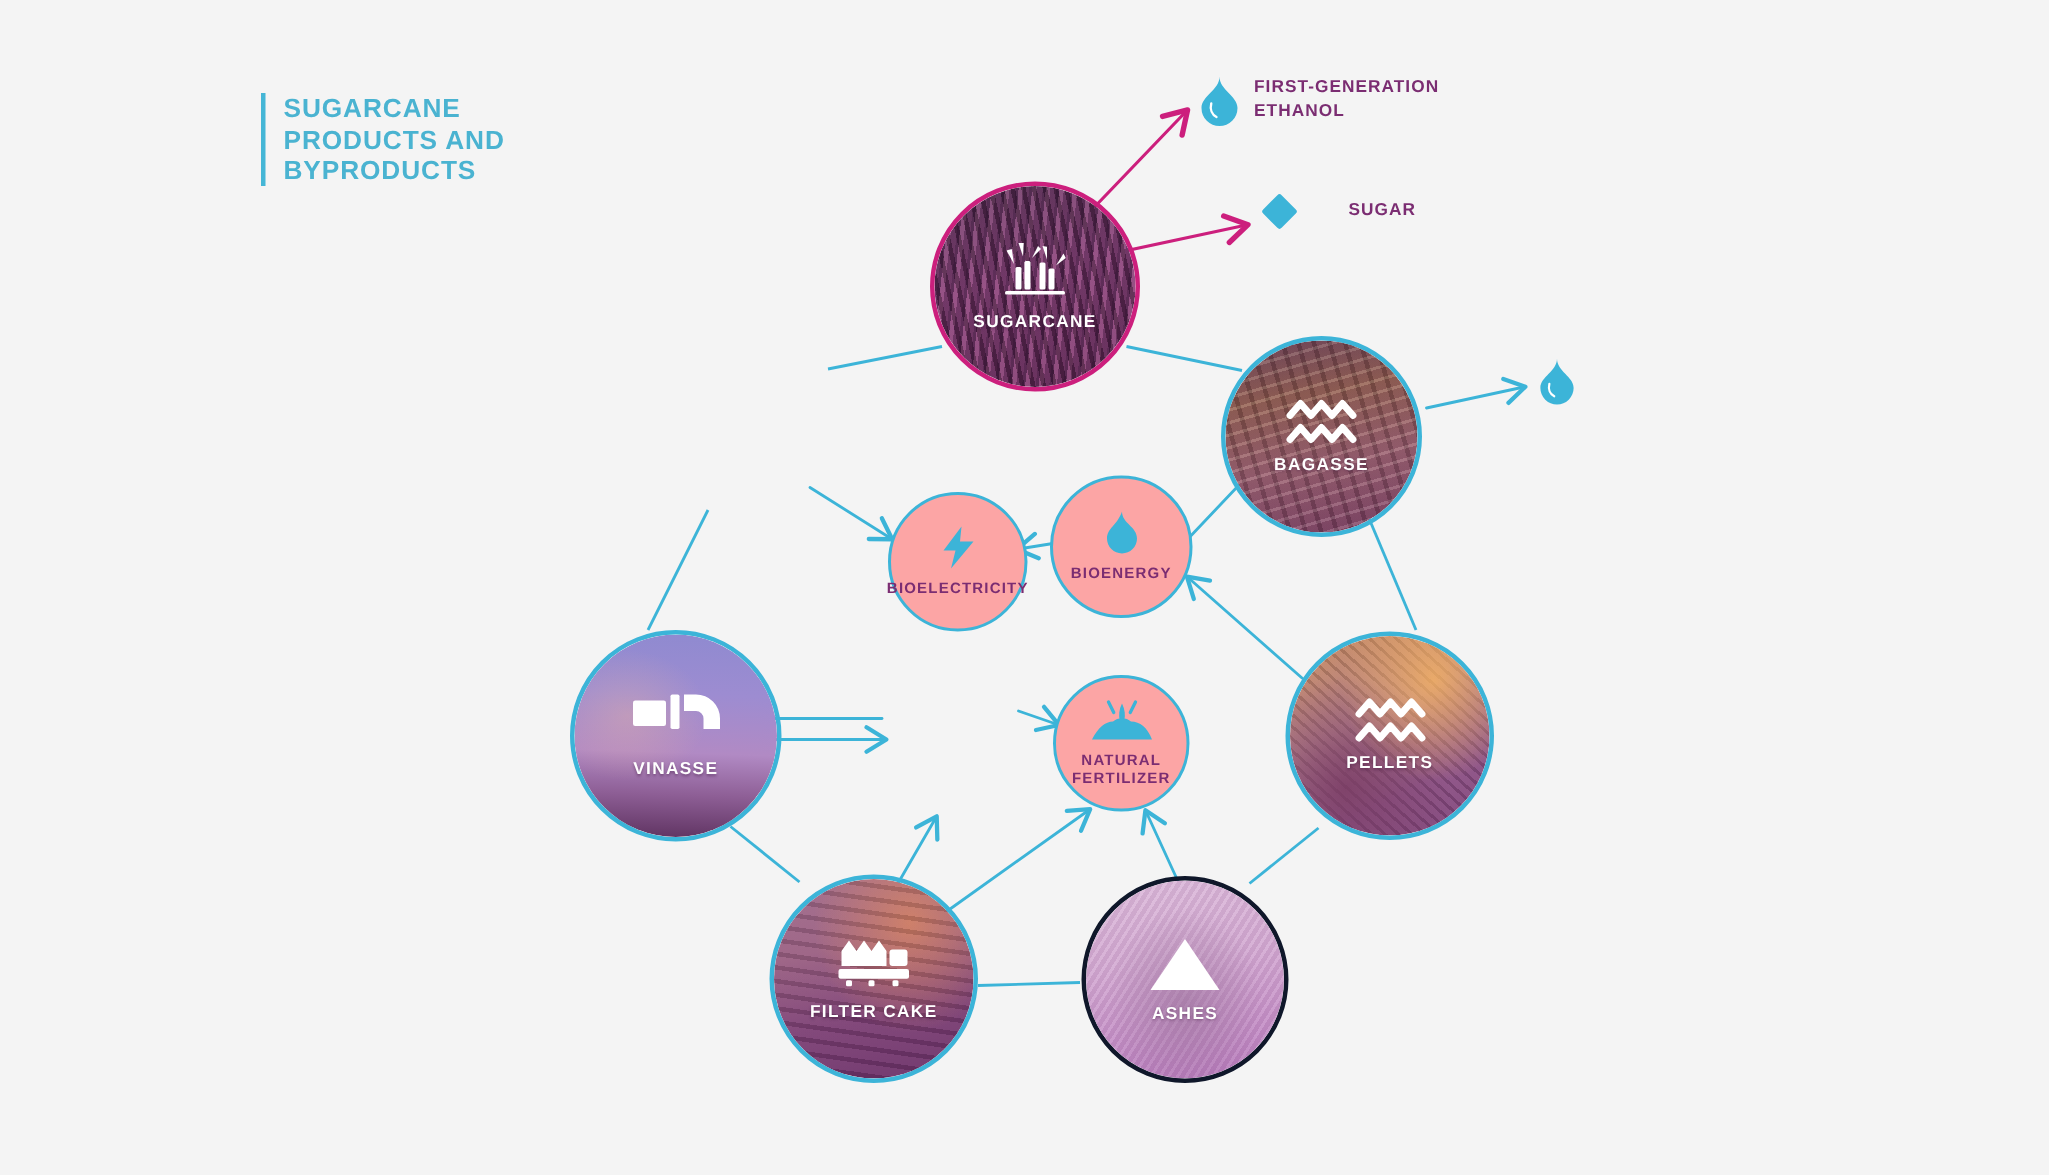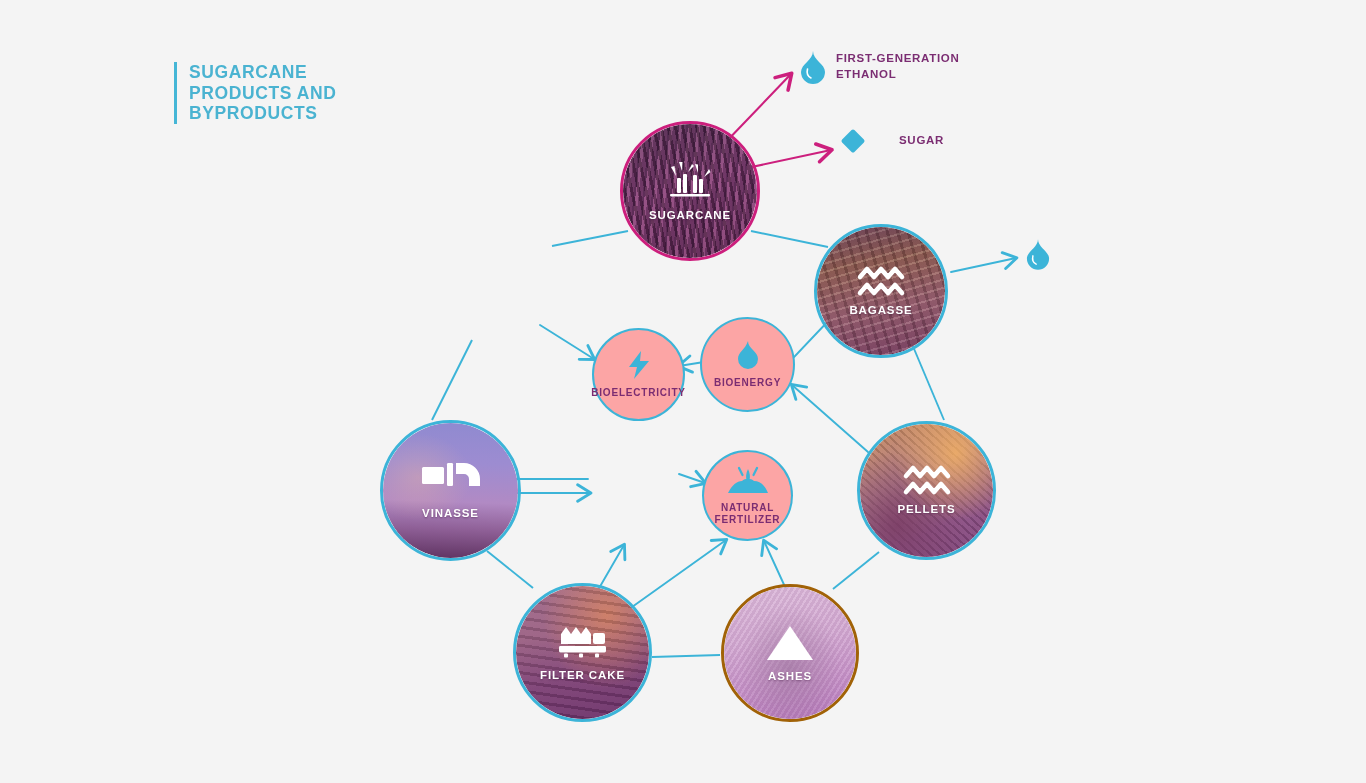--- a/index.html
+++ b/index.html
@@ -324,21 +324,21 @@
           <g stroke="#ffffff" stroke-width="4.6" fill="none" stroke-linecap="round" stroke-linejoin="round">
             <polyline points="5,12 12,4 19,12 26,4 33,12 40,4 47,12"></polyline>
             <polyline points="5,28 12,20 19,28 26,20 33,28 40,20 47,28"></polyline>
           </g>
         </svg>
       </span>
       <span class="cap">PELLETS</span>
     </div>
   </div>
 
-  <div class="node" style="left:721px; top:584px; width:138px; height:138px; border:3px solid #a16207;">
+  <div class="node" style="left:721px; top:584px; width:138px; height:138px; border:3px solid #0f172a;">
     <div class="ph tex-ashes"></div>
     <div class="inner">
       <span class="ico">
         <svg width="52" height="40" viewBox="0 0 52 40" xmlns="http://www.w3.org/2000/svg">
           <path d="M26 3 L49 37 L3 37 Z" fill="#ffffff"></path>
         </svg>
       </span>
       <span class="cap">ASHES</span>
     </div>
   </div>

